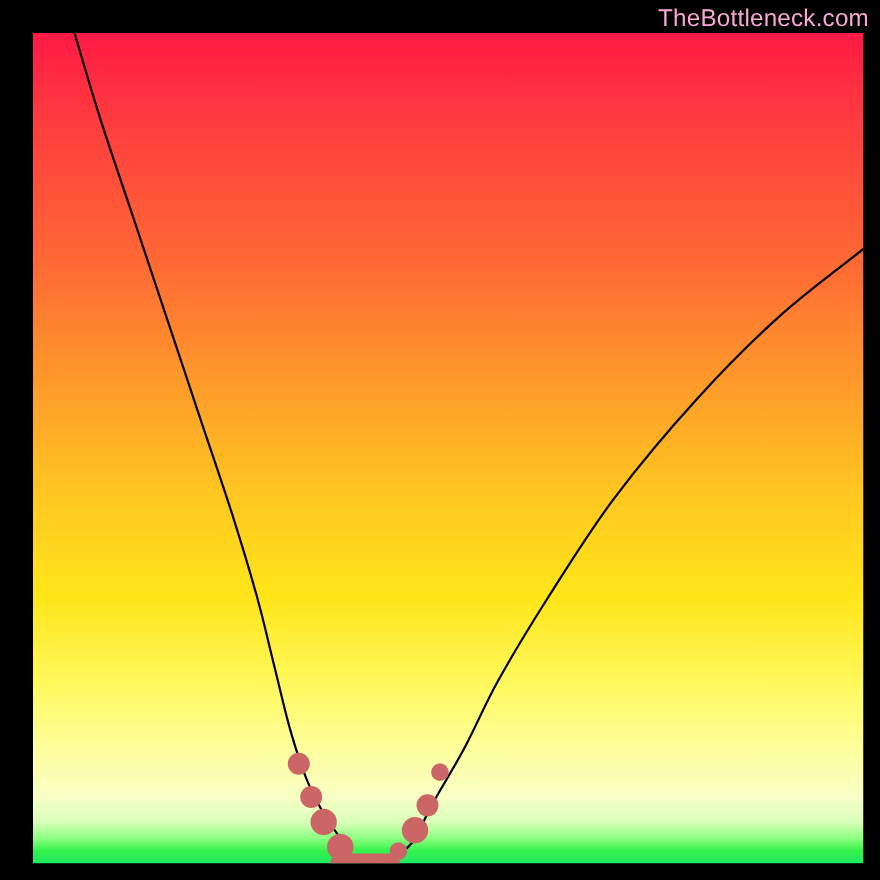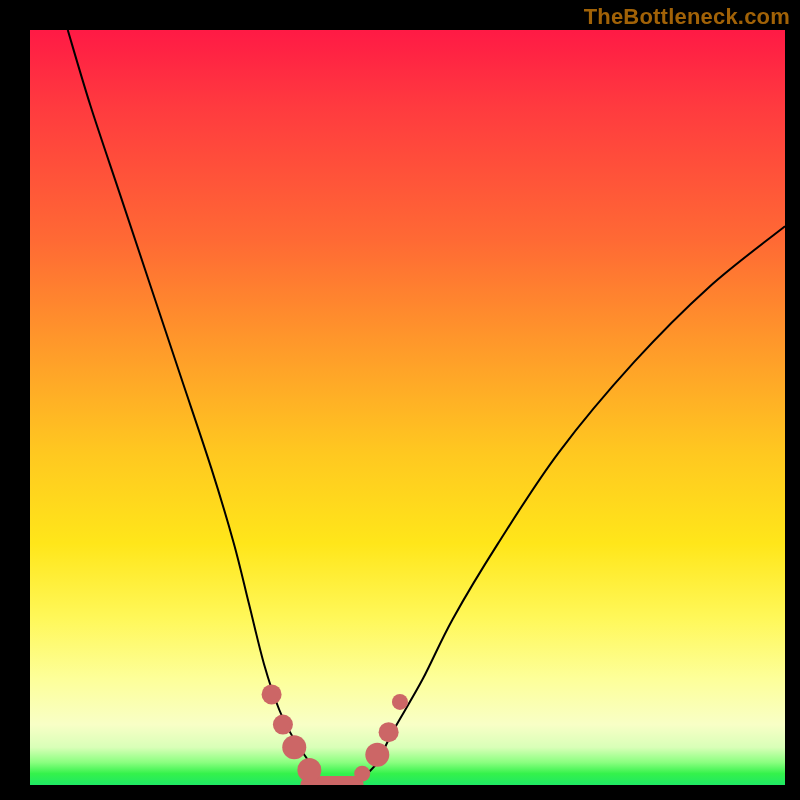--- a/index.html
+++ b/index.html
@@ -14,23 +14,23 @@
   .frame {
     position: relative;
     width: 800px;
     height: 800px;
     background: #000;
   }
   .watermark {
     position: absolute;
     top: 4px;
     right: 10px;
-    color: #a16207;
+    color: #f9a8d4;
     font-size: 22px;
-    font-weight: 700;
+    font-weight: 400;
     letter-spacing: 0.2px;
     z-index: 5;
   }
   .plot-area {
     position: absolute;
     left: 30px;
     top: 30px;
     width: 755px;
     height: 755px;
     overflow: hidden;

